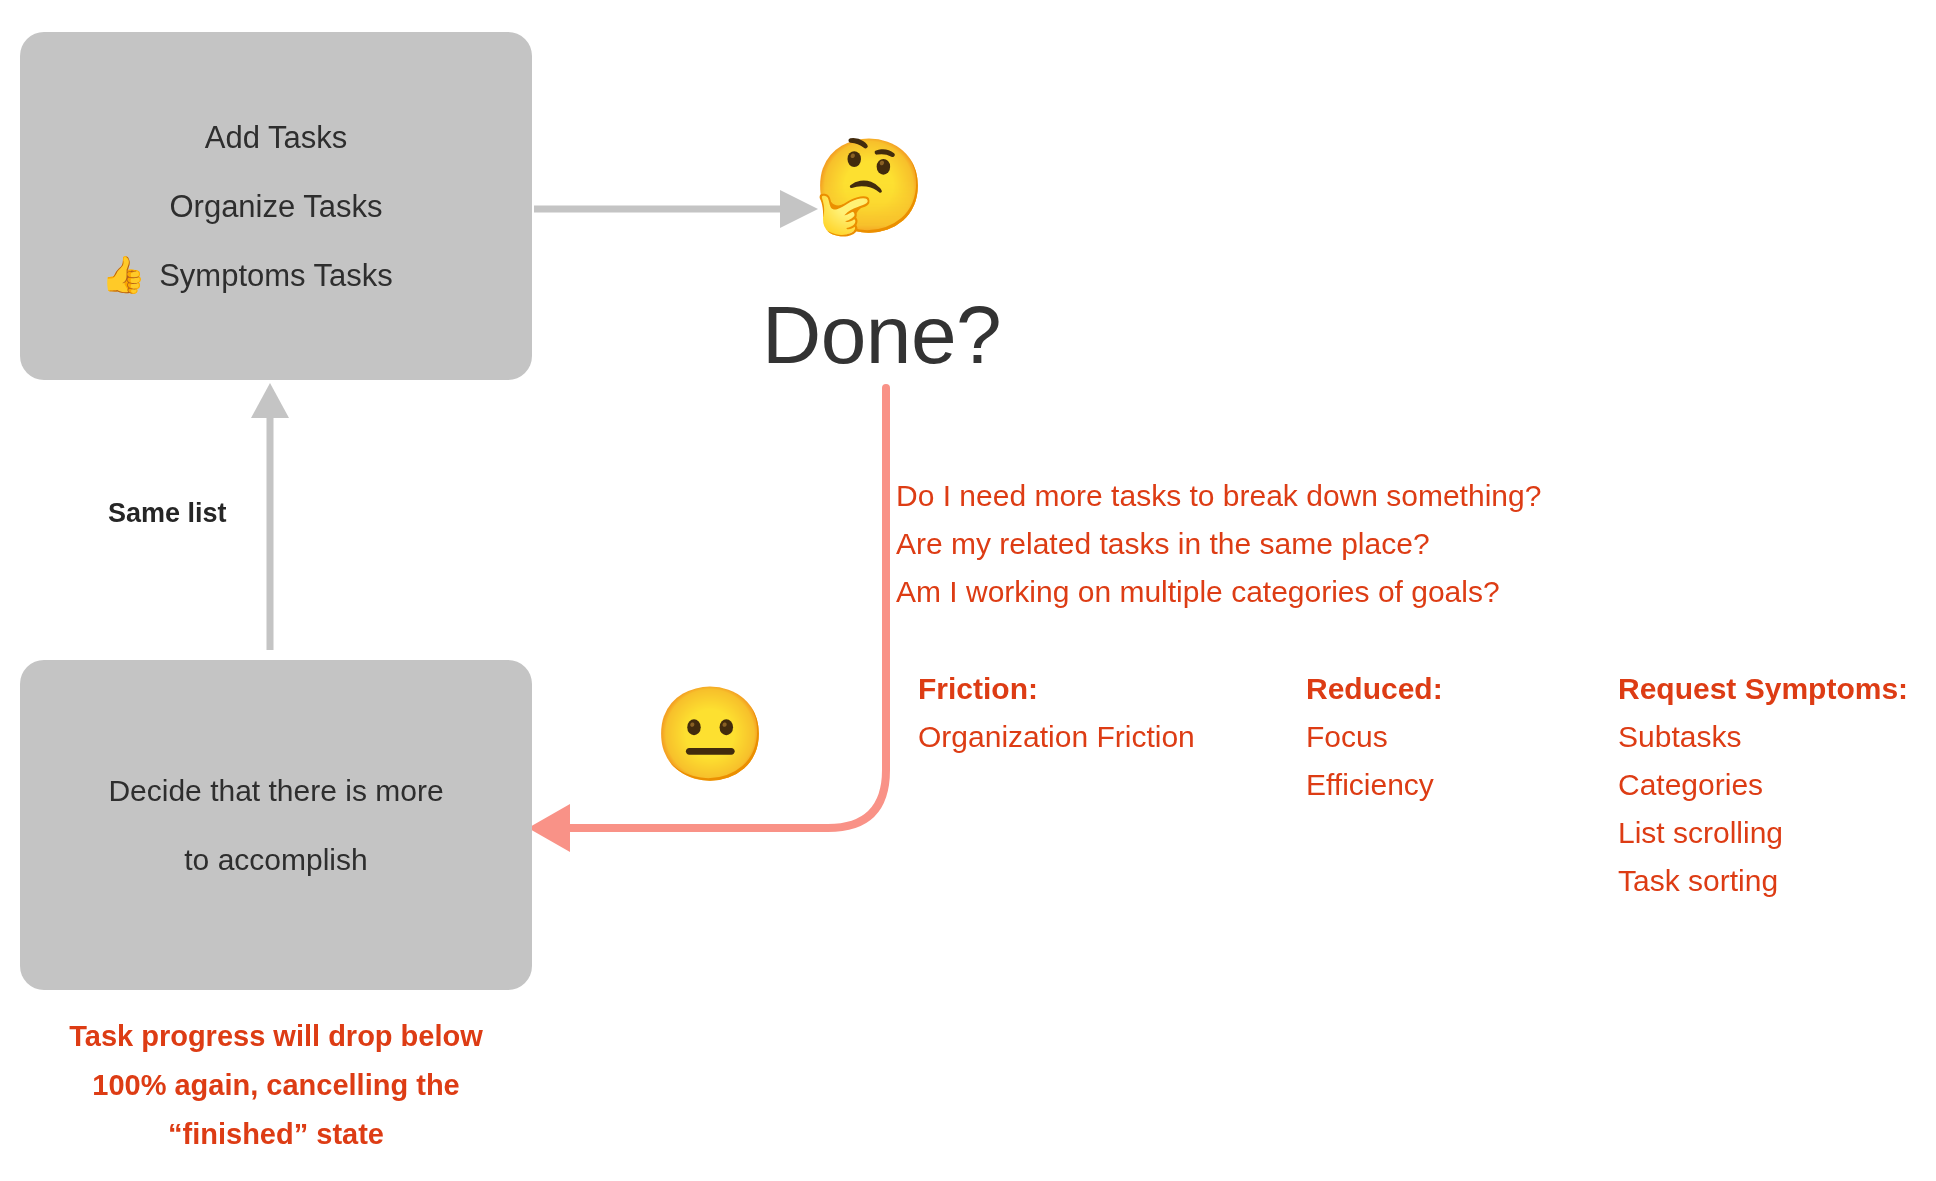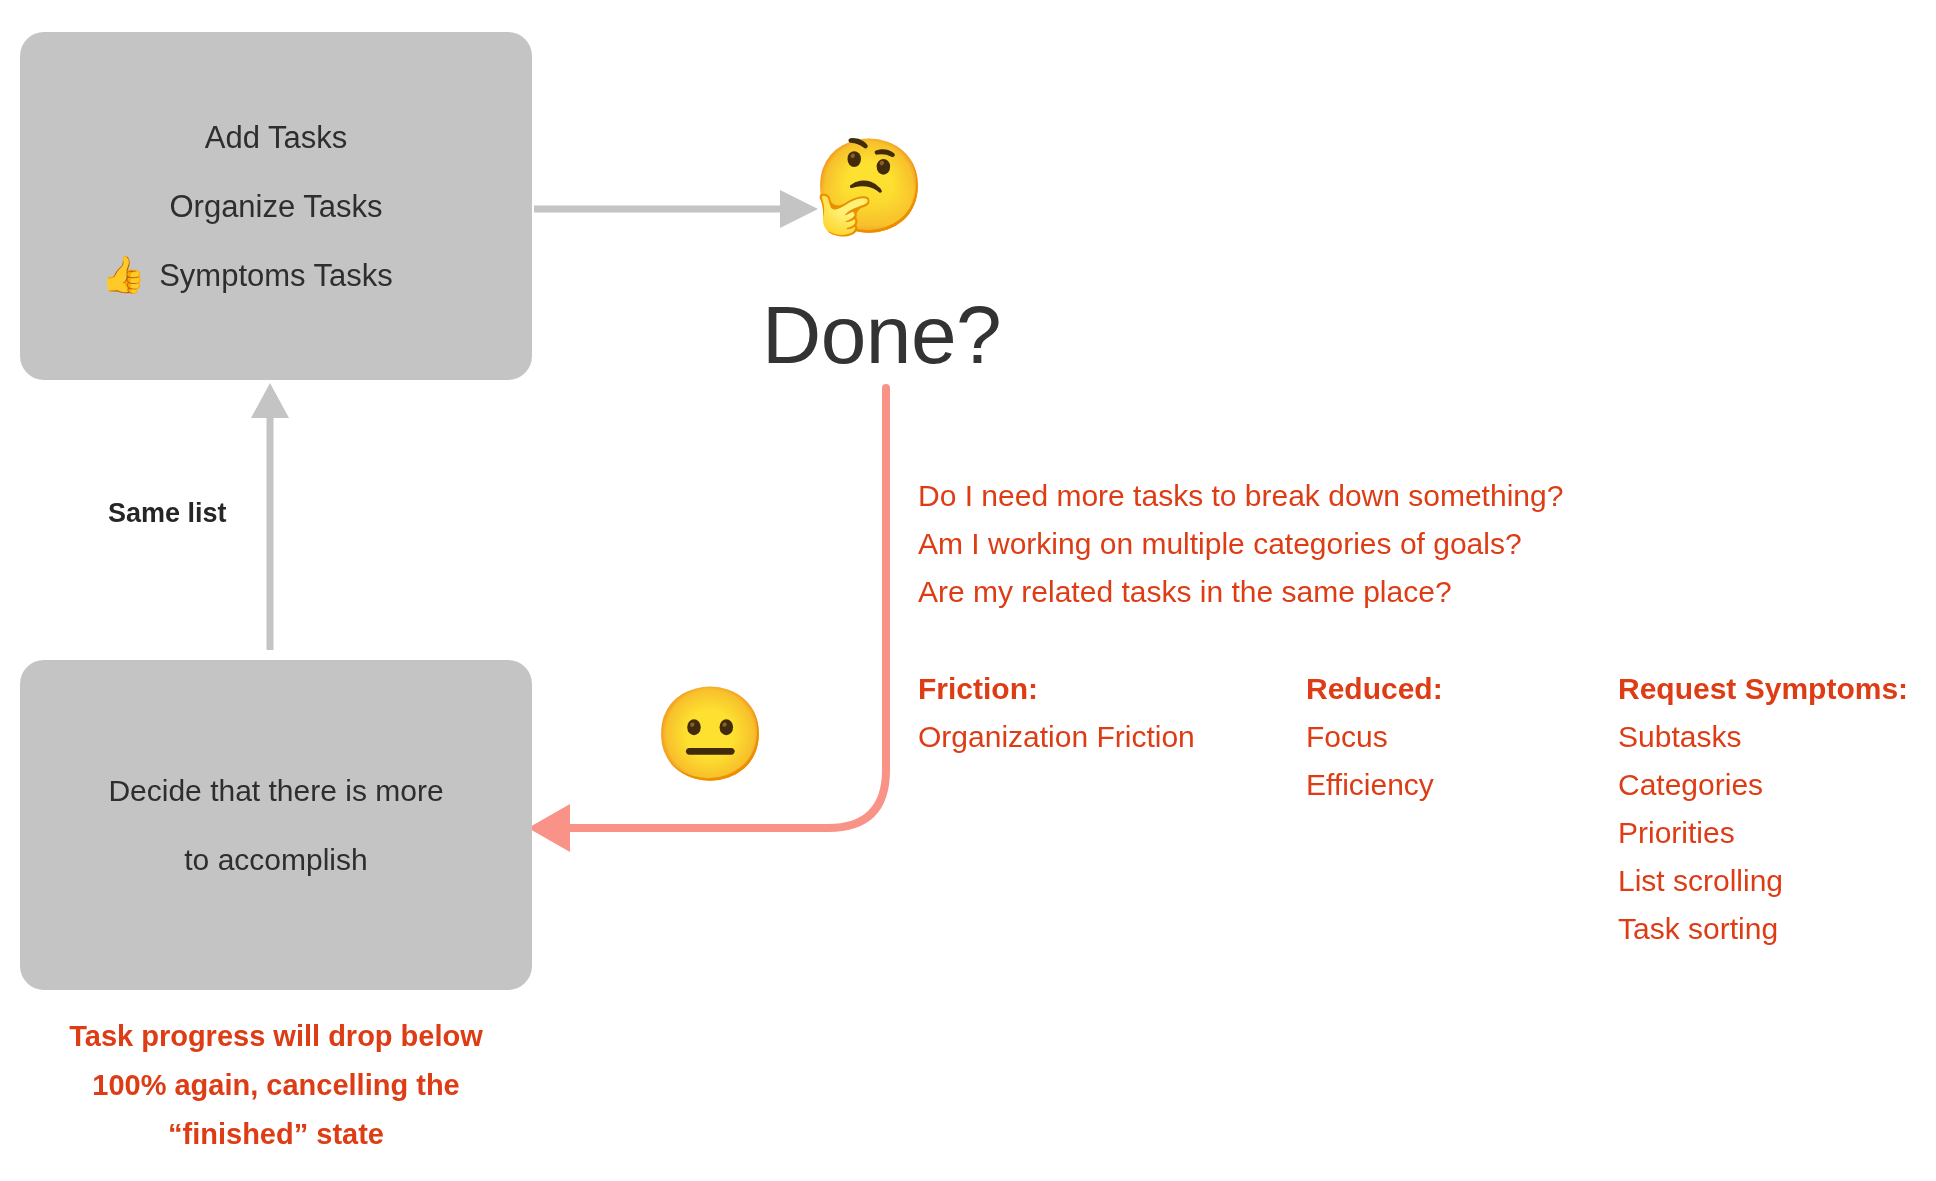--- a/index.html
+++ b/index.html
@@ -110,21 +110,21 @@
     left: 108px;
     top: 498px;
     font-size: 27px;
     font-weight: bold;
     color: #262626;
     white-space: nowrap;
   }
 
   #questions-block {
     position: absolute;
-    left: 918px;
+    left: 896px;
     top: 472px;
     color: #dd3c14;
     font-size: 30px;
     line-height: 48px;
     white-space: nowrap;
   }
   #questions-block div { white-space: nowrap; }
 
   #columns-block {
     position: absolute;
@@ -199,42 +199,41 @@
 
   <div class="emoji-big" id="thinking-face-icon">🤔</div>
   <div class="emoji-big" id="neutral-face-icon">😐</div>
 
   <div id="done-label">Done?</div>
 
   <div id="same-list-label">Same list</div>
 
   <div id="questions-block">
     <div>Do I need more tasks to break down something?</div>
+    <div>Are my related tasks in the same place?</div>
     <div>Am I working on multiple categories of goals?</div>
-    <div>Are my related tasks in the same place?</div>
   </div>
 
   <div id="columns-block">
 
     <div class="sym-col" id="col-elevated">
       <div class="col-head">Friction:</div>
       <div class="col-item">Organization Friction</div>
     </div>
 
     <div class="sym-col" id="col-reduced">
       <div class="col-head">Reduced:</div>
       <div class="col-item">Focus</div>
       <div class="col-item">Efficiency</div>
     </div>
 
     <div class="sym-col" id="col-symptoms">
       <div class="col-head">Request Symptoms:</div>
       <div class="col-item">Subtasks</div>
       <div class="col-item">Categories</div>
-      <div class="col-item">Priorities</div>
       <div class="col-item">List scrolling</div>
       <div class="col-item">Task sorting</div>
     </div>
 
   </div>
 
   <div id="progress-note">
     <div>Task progress will drop below</div>
     <div>100% again, cancelling the</div>
     <div>“finished” state</div>

